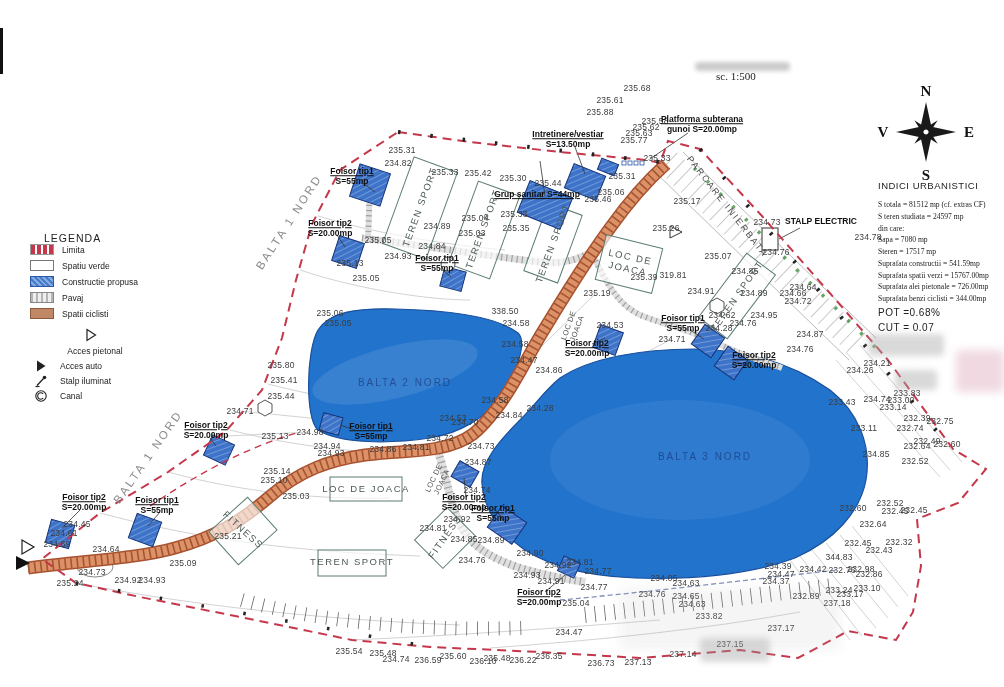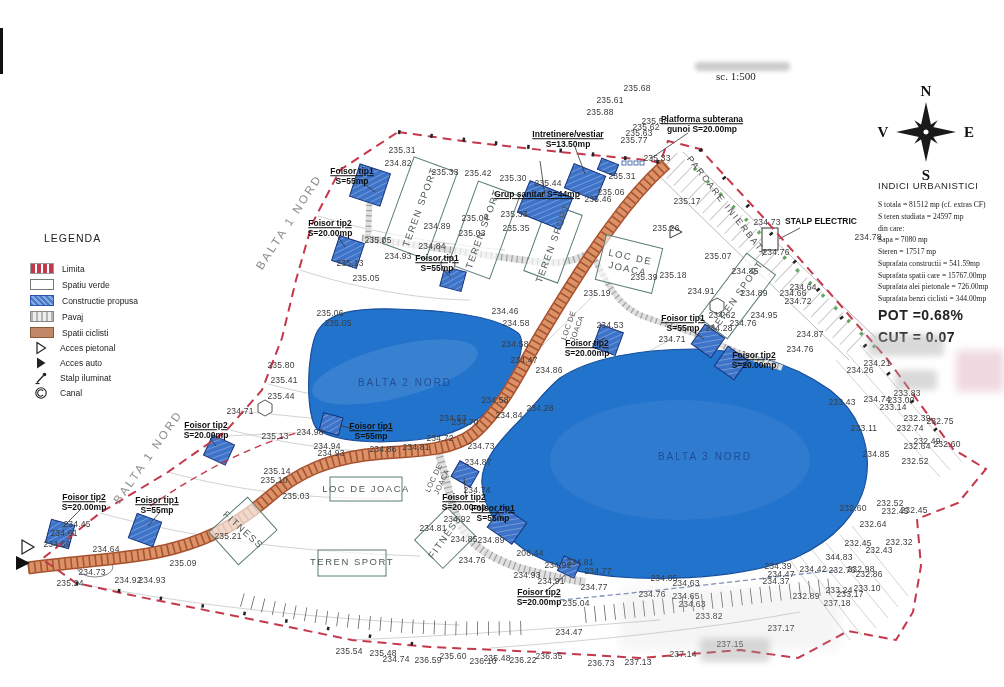--- a/index.html
+++ b/index.html
@@ -11,37 +11,37 @@
   .elev{font-size:8.5px;color:#3c3c3c;letter-spacing:.2px;white-space:nowrap;}
   .feat{font-size:8.5px;font-weight:bold;color:#101010;line-height:1.15;white-space:nowrap;}
   .feat .ul{text-decoration:underline;}
   .area{font-size:9.5px;color:#4c5a55;letter-spacing:1.5px;white-space:pre-line;line-height:1.25;}
   .area.small{font-size:7.5px;letter-spacing:.4px;color:#555;}
   .area.big{font-size:11.5px;letter-spacing:2.5px;color:#8a8a8a;}
   .area.water{font-size:10px;letter-spacing:2px;color:rgba(22,45,110,.6);}
   .area.parcare{font-size:9px;letter-spacing:2px;color:#4f4f4f;}
   
   #legend{position:absolute;left:30px;top:232px;width:130px;}
-  #legend .ltitle{font-size:10.5px;letter-spacing:1px;color:#222;margin:0 0 19px 14px;}
+  #legend .ltitle{font-size:10.5px;letter-spacing:1px;color:#222;margin:0 0 0 14px;}
   .legend-item{display:flex;align-items:center;margin-bottom:5px;}
-  .legend-item.gap{margin-top:4px;}
+  .legend-item.gap{margin-top:4px;flex-direction:column;}
   .licon{width:22px;height:9px;margin-right:8px;flex:0 0 22px;display:inline-flex;
          align-items:center;justify-content:center;}
   .licon svg{width:14px;height:14px;}
   .limita-swatch{background:repeating-linear-gradient(90deg,#c5374a 0 4px,#fff 4px 6px);border:1px solid #999;}
   .spatiu-verde-swatch{background:#fff;border:1px solid #777;}
   .constructie-propusa-swatch{background:repeating-linear-gradient(45deg,#4a7ccc 0 2px,#86abe0 2px 4px);border:1px solid #2a57a8;}
   .pavaj-swatch{background:repeating-linear-gradient(90deg,#b5b5b5 0 2px,#eee 2px 5px);border:1px solid #888;}
   .spatii-ciclisti-swatch{background:#c08866;border:1px solid #8a5a3a;}
   .llabel{font-size:8.5px;color:#222;}
   
   #indici{position:absolute;left:878px;top:180px;width:126px;}
   #indici .ititle{font-size:9.5px;letter-spacing:.5px;color:#222;margin:0 0 8px 0;}
   .iline{font-family:Liberation Serif, serif;font-size:7.6px;color:#222;line-height:1.55;white-space:nowrap;}
-  .iline.strong{font-family:"Liberation Sans",sans-serif;font-weight:bold;font-size:14px;letter-spacing:.5px;}
+  .iline.strong{font-family:"Liberation Sans",sans-serif;font-weight:normal;font-size:10px;letter-spacing:.5px;}
   
   #compass{position:absolute;left:876px;top:82px;width:100px;height:100px;}
   #compass .pt{position:absolute;transform:translate(-50%,-50%);
       font-family:"Liberation Serif",serif;font-weight:bold;font-size:15px;color:#111;}
   
   #scale-label{position:absolute;left:716px;top:70px;font-family:"Liberation Serif",serif;
       font-size:11px;color:#222;}
   
   .smudge{position:absolute;border-radius:4px;pointer-events:none;}
 </style>
@@ -294,32 +294,32 @@
       <div class="lbl elev" style="left: 767px; top: 222px;">234.73</div>
       <div class="lbl elev" style="left: 868px; top: 237px;">234.78</div>
       <div class="lbl elev" style="left: 776px; top: 252px;">234.76</div>
       <div class="lbl elev" style="left: 718px; top: 256px;">235.07</div>
       <div class="lbl elev" style="left: 745px; top: 271px;">234.85</div>
       <div class="lbl elev" style="left: 803px; top: 287px;">234.64</div>
       <div class="lbl elev" style="left: 793px; top: 293px;">234.66</div>
       <div class="lbl elev" style="left: 798px; top: 301px;">234.72</div>
       <div class="lbl elev" style="left: 810px; top: 334px;">234.87</div>
       <div class="lbl elev" style="left: 800px; top: 349px;">234.76</div>
-      <div class="lbl elev" style="left: 673px; top: 275px;">235.18</div>
+      <div class="lbl elev" style="left: 673px; top: 275px;">319.81</div>
       <div class="lbl elev" style="left: 644px; top: 277px;">235.39</div>
       <div class="lbl elev" style="left: 597px; top: 293px;">235.19</div>
       <div class="lbl elev" style="left: 701px; top: 291px;">234.91</div>
       <div class="lbl elev" style="left: 754px; top: 293px;">234.89</div>
       <div class="lbl elev" style="left: 722px; top: 315px;">234.62</div>
       <div class="lbl elev" style="left: 764px; top: 315px;">234.95</div>
       <div class="lbl elev" style="left: 743px; top: 323px;">234.76</div>
       <div class="lbl elev" style="left: 719px; top: 328px;">234.28</div>
       <div class="lbl elev" style="left: 672px; top: 339px;">234.71</div>
       <div class="lbl elev" style="left: 610px; top: 325px;">234.53</div>
-      <div class="lbl elev" style="left: 505px; top: 311px;">234.46</div>
+      <div class="lbl elev" style="left: 505px; top: 311px;">338.50</div>
       <div class="lbl elev" style="left: 516px; top: 323px;">234.58</div>
       <div class="lbl elev" style="left: 515px; top: 344px;">234.58</div>
       <div class="lbl elev" style="left: 524px; top: 360px;">234.47</div>
       <div class="lbl elev" style="left: 549px; top: 370px;">234.86</div>
       <div class="lbl elev" style="left: 495px; top: 400px;">234.58</div>
       <div class="lbl elev" style="left: 465px; top: 422px;">234.70</div>
       <div class="lbl elev" style="left: 453px; top: 418px;">234.53</div>
       <div class="lbl elev" style="left: 440px; top: 438px;">234.72</div>
       <div class="lbl elev" style="left: 540px; top: 408px;">234.28</div>
       <div class="lbl elev" style="left: 509px; top: 415px;">234.84</div>
@@ -385,21 +385,21 @@
       <div class="lbl elev" style="left: 92px; top: 572px;">234.73</div>
       <div class="lbl elev" style="left: 128px; top: 580px;">234.92</div>
       <div class="lbl elev" style="left: 152px; top: 580px;">234.93</div>
       <div class="lbl elev" style="left: 70px; top: 583px;">235.24</div>
       <div class="lbl elev" style="left: 183px; top: 563px;">235.09</div>
       <div class="lbl elev" style="left: 228px; top: 536px;">235.21</div>
       <div class="lbl elev" style="left: 457px; top: 519px;">234.92</div>
       <div class="lbl elev" style="left: 433px; top: 528px;">234.81</div>
       <div class="lbl elev" style="left: 464px; top: 539px;">234.85</div>
       <div class="lbl elev" style="left: 491px; top: 540px;">234.89</div>
-      <div class="lbl elev" style="left: 530px; top: 553px;">206.44</div>
+      <div class="lbl elev" style="left: 530px; top: 553px;">234.90</div>
       <div class="lbl elev" style="left: 472px; top: 560px;">234.76</div>
       <div class="lbl elev" style="left: 527px; top: 575px;">234.93</div>
       <div class="lbl elev" style="left: 551px; top: 581px;">234.91</div>
       <div class="lbl elev" style="left: 558px; top: 565px;">234.92</div>
       <div class="lbl elev" style="left: 580px; top: 562px;">234.81</div>
       <div class="lbl elev" style="left: 598px; top: 571px;">234.77</div>
       <div class="lbl elev" style="left: 594px; top: 587px;">234.77</div>
       <div class="lbl elev" style="left: 576px; top: 603px;">235.04</div>
       <div class="lbl elev" style="left: 652px; top: 594px;">234.76</div>
       <div class="lbl elev" style="left: 686px; top: 596px;">234.65</div>
@@ -525,21 +525,21 @@
   
   <div id="indici">
     <div class="ititle">INDICI URBANISTICI</div>
     <div>
         <div class="iline">S totala  = 81512 mp (cf. extras CF)</div>
         <div class="iline">S teren studiata = 24597 mp</div>
         <div class="iline">din care:</div>
         <div class="iline">Sapa = 7080 mp</div>
         <div class="iline">Steren = 17517 mp</div>
         <div class="iline">Suprafata constructii = 541.59mp</div>
-        <div class="iline">Suprafata spatii care = 15767.00mp</div>
+        <div class="iline">Suprafata spatii verzi = 15767.00mp</div>
         <div class="iline">Suprafata alei pietonale = 726.00mp</div>
         <div class="iline">Suprafata benzi ciclisti = 344.00mp</div>
         <div class="iline strong">POT  =0.68%</div>
         <div class="iline strong">CUT = 0.07</div>
       </div>
   </div>
 
   
   <div id="compass">
     <svg width="100" height="100" viewBox="-50 -50 100 100">

